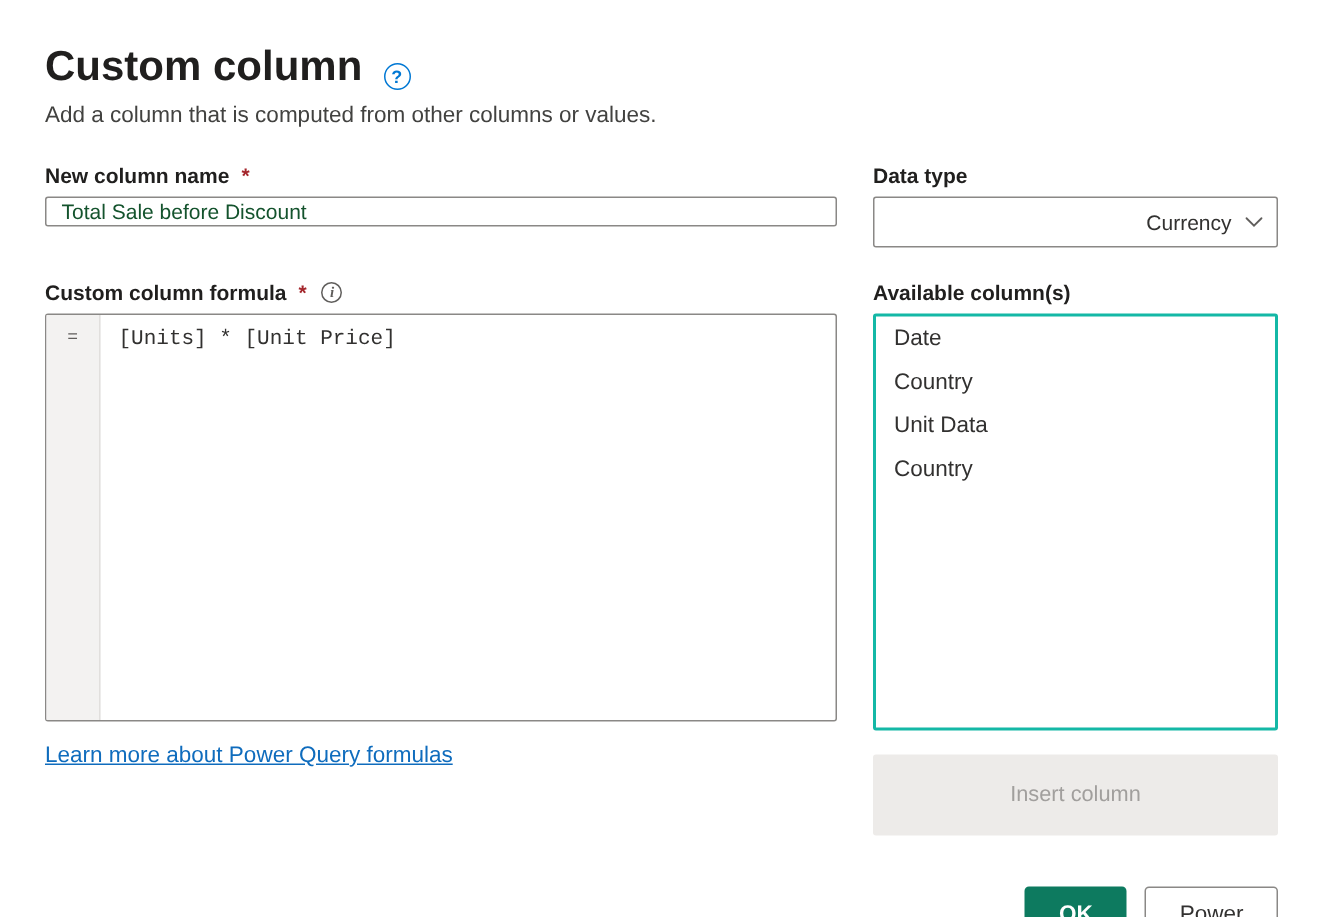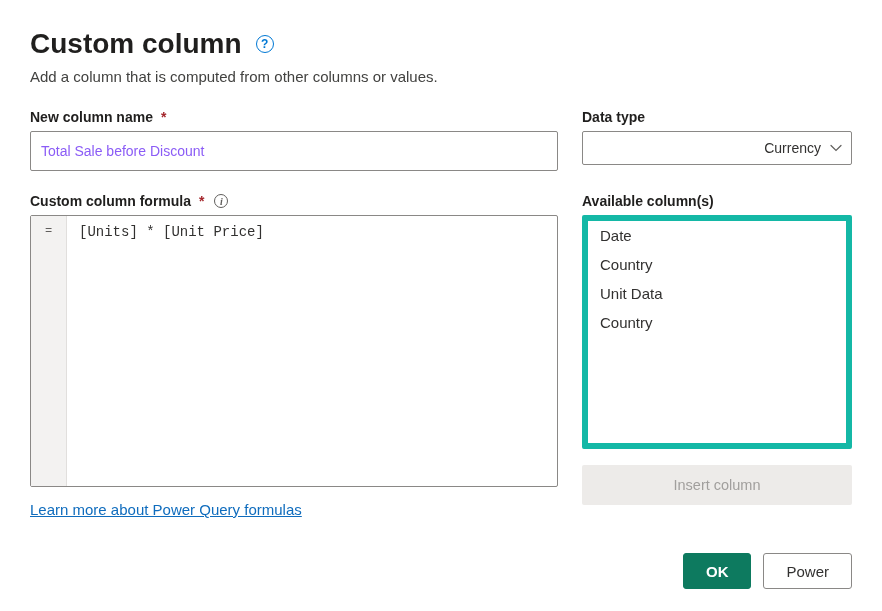--- a/index.html
+++ b/index.html
@@ -5,21 +5,21 @@
     * { box-sizing: border-box; margin: 0; padding: 0; }
     body {
       font-family: "Segoe UI", -apple-system, BlinkMacSystemFont, sans-serif;
       background: #fff;
       color: #323130;
       padding: 28px 30px;
       width: 882px;
     }
     .header-row {
       display: flex;
-      align-items: center;
+      align-items: flex-end;
       gap: 14px;
       margin-bottom: 8px;
     }
     .title {
       font-size: 28px;
       font-weight: 600;
       color: #201f1e;
     }
     .help-circle {
       width: 18px;
@@ -65,26 +65,26 @@
       justify-content: center;
       font-size: 10px;
       font-style: italic;
       font-family: Georgia, serif;
       color: #605e5c;
       margin-left: 4px;
       cursor: pointer;
     }
     .text-input {
       width: 100%;
-      height: 40px;
+      height: 20px;
       padding: 6px 10px;
       font-size: 14px;
       border: 1px solid #8a8886;
       border-radius: 2px;
-      color: #8b5cf6;
+      color: #14532d;
       font-family: inherit;
     }
     .select-wrapper {
       position: relative;
     }
     .select-box {
       width: 100%;
       height: 34px;
       padding: 6px 30px 6px 10px;
       font-size: 14px;
@@ -127,35 +127,35 @@
       flex: 1;
       padding: 8px 12px;
       font-family: Consolas, 'Courier New', monospace;
       font-size: 14px;
       color: #323130;
       white-space: pre;
       outline: none;
     }
     .columns-list {
       width: 100%;
-      height: 234px;
-      border: 6px solid #14b8a6;
+      height: 278px;
+      border: 2px solid #14b8a6;
       border-radius: 2px;
       background: #fff;
       overflow-y: auto;
     }
     .column-item {
       padding: 6px 12px;
       font-size: 15px;
       color: #323130;
       cursor: pointer;
     }
     .insert-button {
       width: 100%;
-      height: 40px;
+      height: 54px;
       margin-top: 16px;
       border: none;
       border-radius: 2px;
       background: #edebe9;
       color: #a19f9d;
       font-size: 14.5px;
       font-family: inherit;
       cursor: not-allowed;
     }
     .learn-link {

